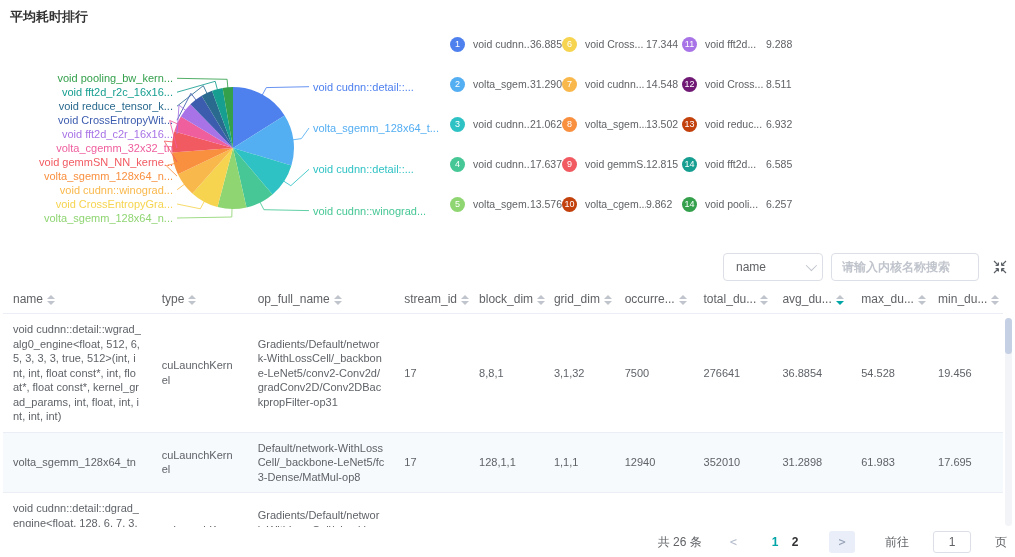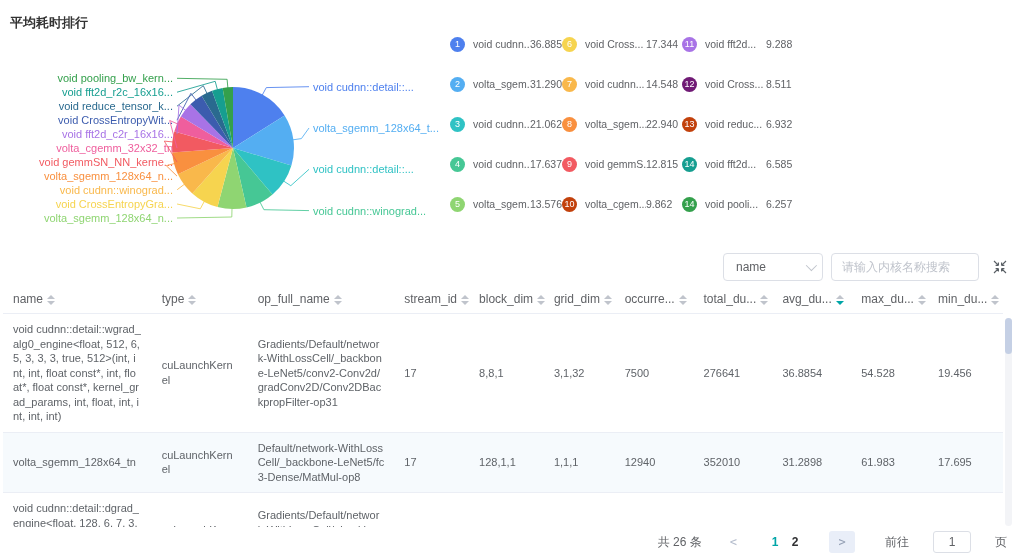--- a/index.html
+++ b/index.html
@@ -1,19 +1,19 @@
 <!DOCTYPE html>
 <html><head>
 <meta charset="utf-8">
 <style>
   * { box-sizing: border-box; margin: 0; padding: 0; }
   html, body { width: 1015px; height: 557px; background: #fff; overflow: hidden; }
   body { font-family: "Liberation Sans", sans-serif; position: relative; color: #606266; }
 
-  .page-title { position: absolute; top: 8px; left: 10px; font-size: 13px; font-weight: bold; color: #333; margin-top: 6px; }
+  .page-title { position: absolute; top: 8px; left: 10px; font-size: 13px; font-weight: bold; color: #333; }
 
   
   #pie-svg { position: absolute; left: 0; top: 0; }
 
   
   .legend { position: absolute; left: 450px; top: 24px; display: grid;
             grid-template-rows: repeat(5, 40px); grid-auto-flow: column;
             grid-template-columns: 112px 120px 112px; }
   .legend-item { display: flex; align-items: center; font-size: 10.5px; color: #606266; white-space: nowrap; }
   .legend-num { width: 15px; height: 15px; border-radius: 50%; color: #fff; font-size: 9px;
@@ -22,21 +22,21 @@
   .legend-val { margin-left: 0; }
 
   
   .table-toolbar { position: absolute; top: 253px; right: 8px; display: flex; align-items: center; gap: 8px; }
   .select-box { width: 100px; height: 28px; border: 1px solid #dcdfe6; border-radius: 4px;
                 display: flex; align-items: center; justify-content: space-between;
                 padding: 0 8px 0 12px; font-size: 12px; color: #606266; background: #fff; cursor: pointer; }
   .chev { width: 8px; height: 8px; border-right: 1px solid #c0c4cc; border-bottom: 1px solid #c0c4cc;
           transform: rotate(45deg) translateY(-2px); }
   .search-input { width: 148px; height: 28px; border: 1px solid #dcdfe6; border-radius: 4px;
-                  padding: 0 10px; font-size: 12px; color: #606266; outline: none; }
+                  padding: 0 10px; font-size: 12px; color: #606266; outline: none; font-weight: bold; }
   .search-input::placeholder { color: #c0c4cc; }
   .fs-btn { margin-left: 6px; cursor: pointer; display: flex; align-items: center; }
 
   
   .table-clip { position: absolute; top: 285px; left: 3px; width: 1002px; height: 242px; overflow: hidden; }
   table { width: 1000px; border-collapse: collapse; table-layout: fixed; }
   th { font-size: 12px; font-weight: normal; color: #606266; text-align: left;
        padding: 7px 10px; border-bottom: 1px solid #ebeef5; white-space: nowrap; }
   td { font-size: 11px; color: #5f6368; padding: 8px 10px; border-bottom: 1px solid #ebeef5;
        word-break: break-all; vertical-align: middle; line-height: 1.32; }
@@ -152,21 +152,21 @@
       <span class="legend-val">17.344</span>
     </div>
     <div class="legend-item">
       <span class="legend-num" style="background: rgb(249, 184, 75);">7</span>
       <span class="legend-name">void cudnn...</span>
       <span class="legend-val">14.548</span>
     </div>
     <div class="legend-item">
       <span class="legend-num" style="background: rgb(249, 144, 63);">8</span>
       <span class="legend-name">volta_sgem...</span>
-      <span class="legend-val">22.940</span>
+      <span class="legend-val">13.502</span>
     </div>
     <div class="legend-item">
       <span class="legend-num" style="background: rgb(242, 90, 97);">9</span>
       <span class="legend-name">void gemmS...</span>
       <span class="legend-val">12.815</span>
     </div>
     <div class="legend-item">
       <span class="legend-num" style="background: #c2410c;">10</span>
       <span class="legend-name">volta_cgem...</span>
       <span class="legend-val">9.862</span>

